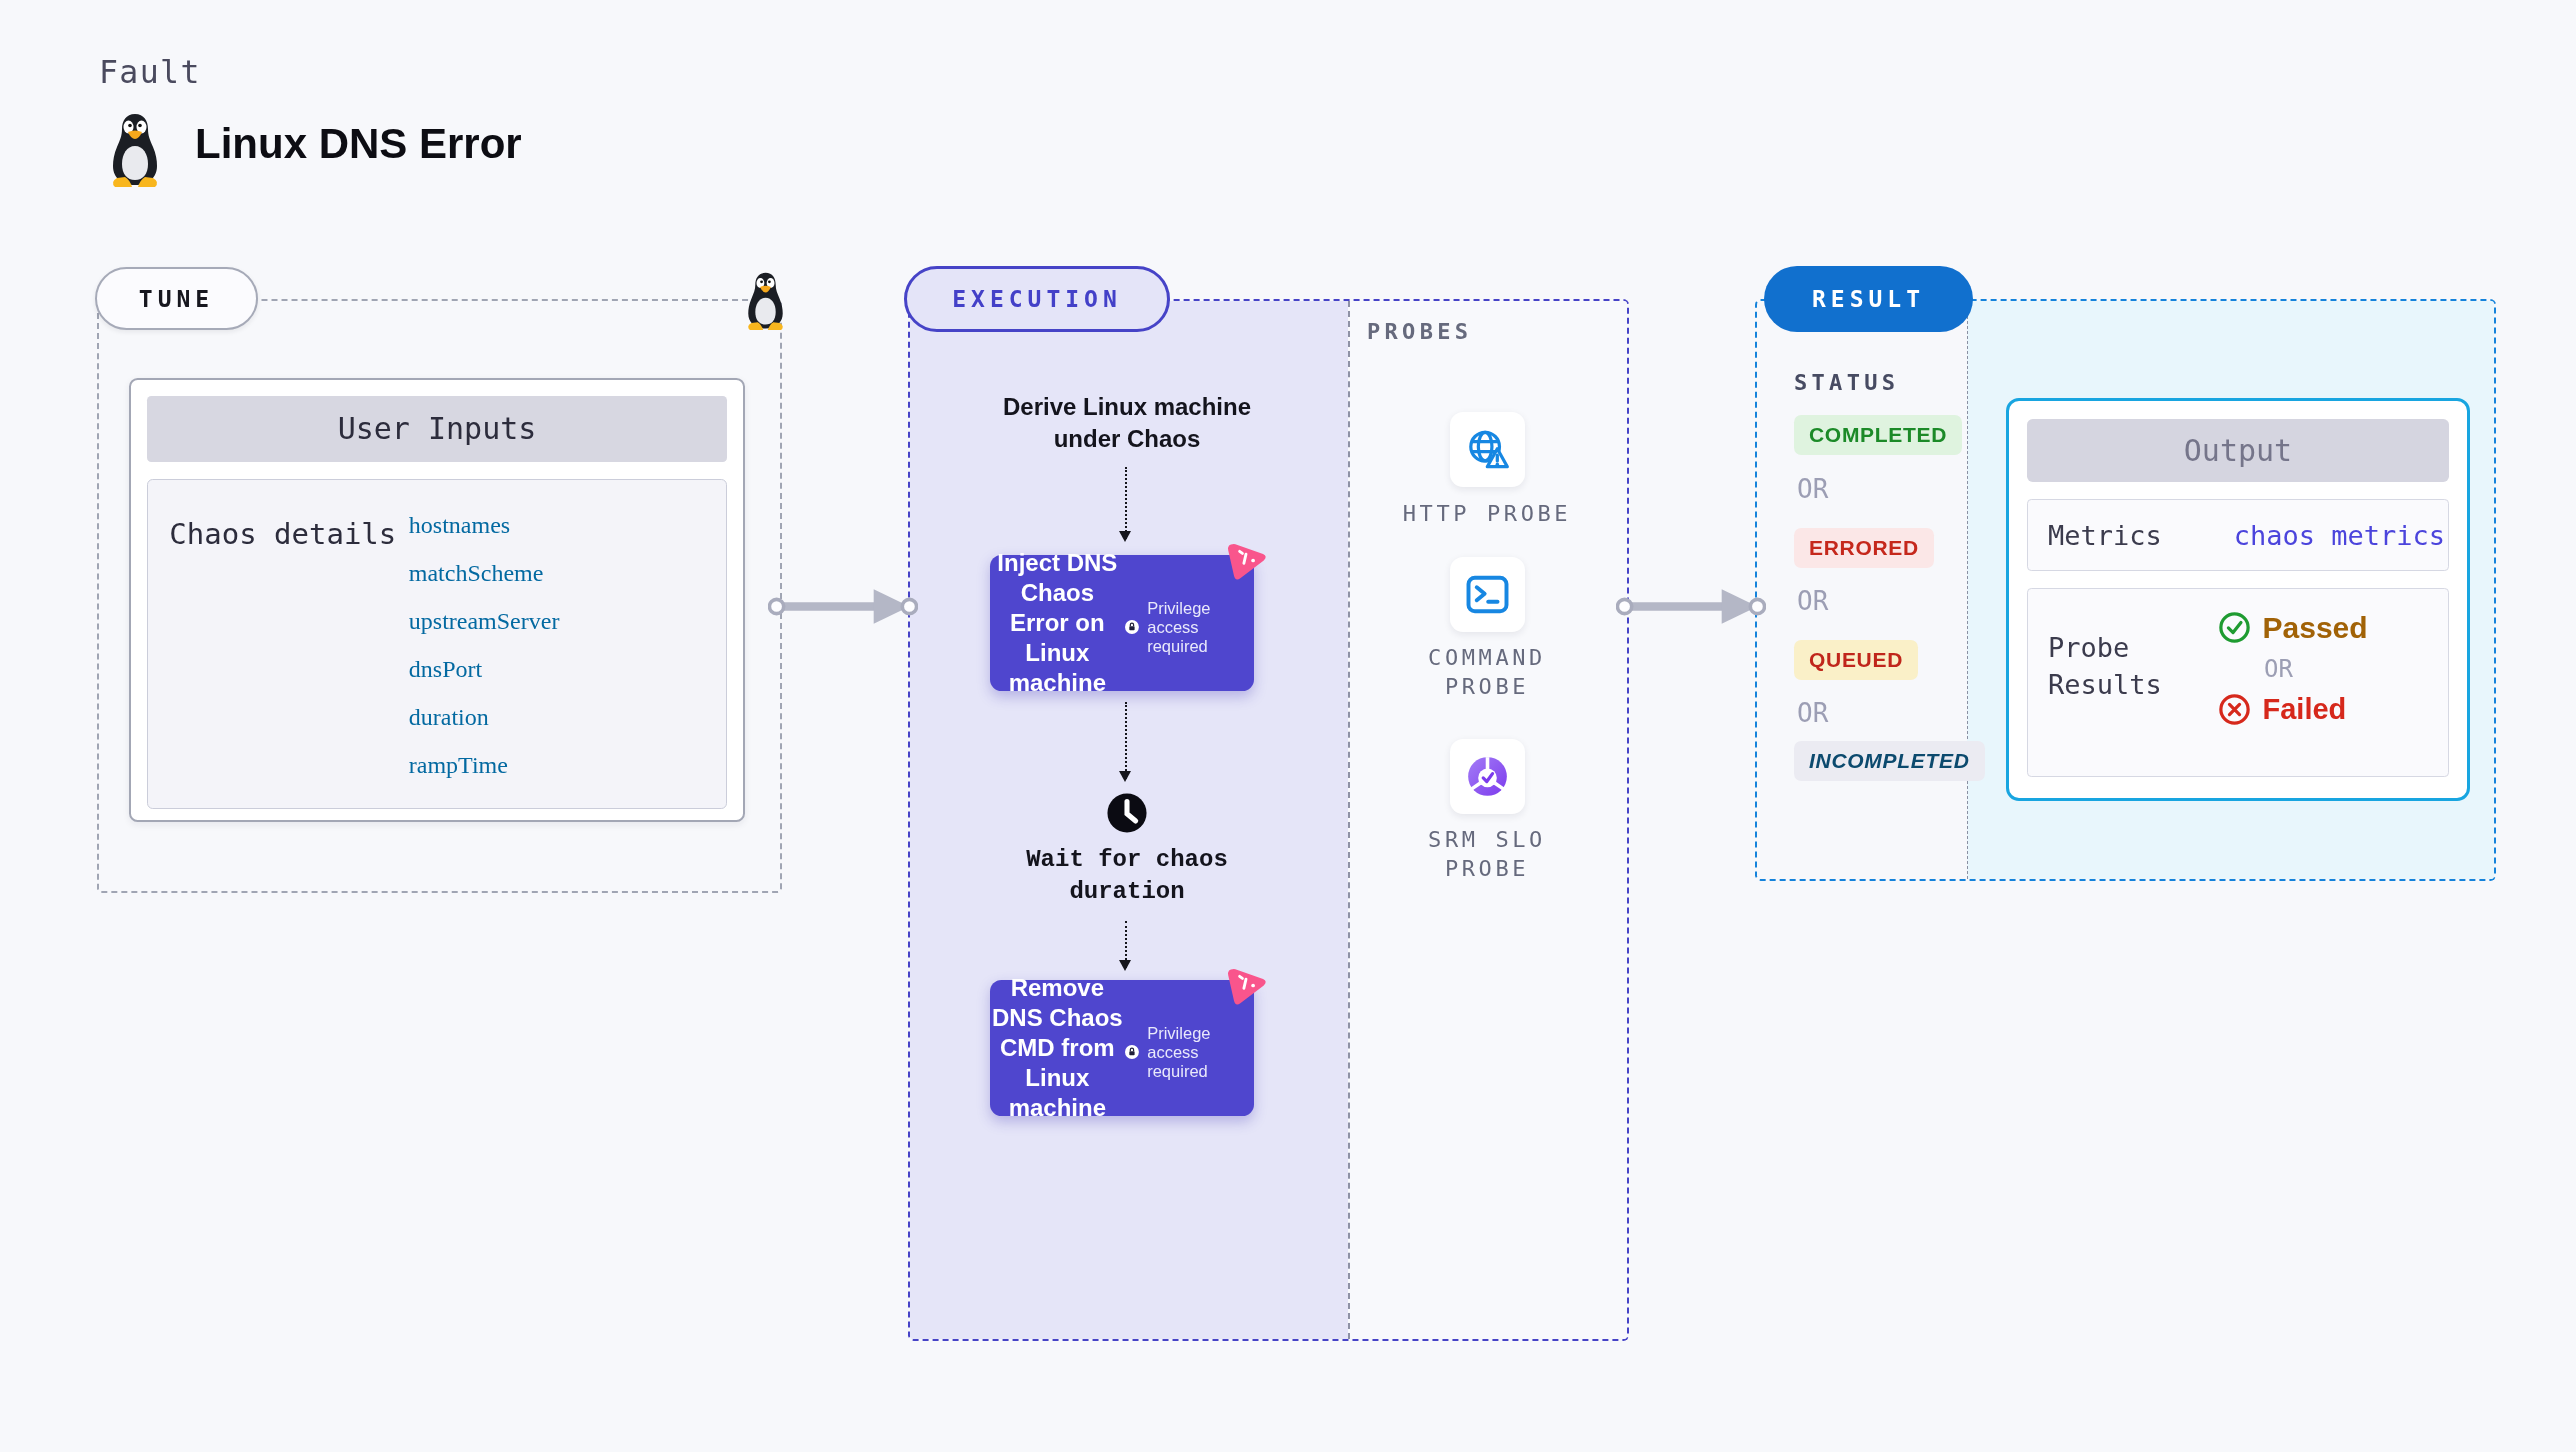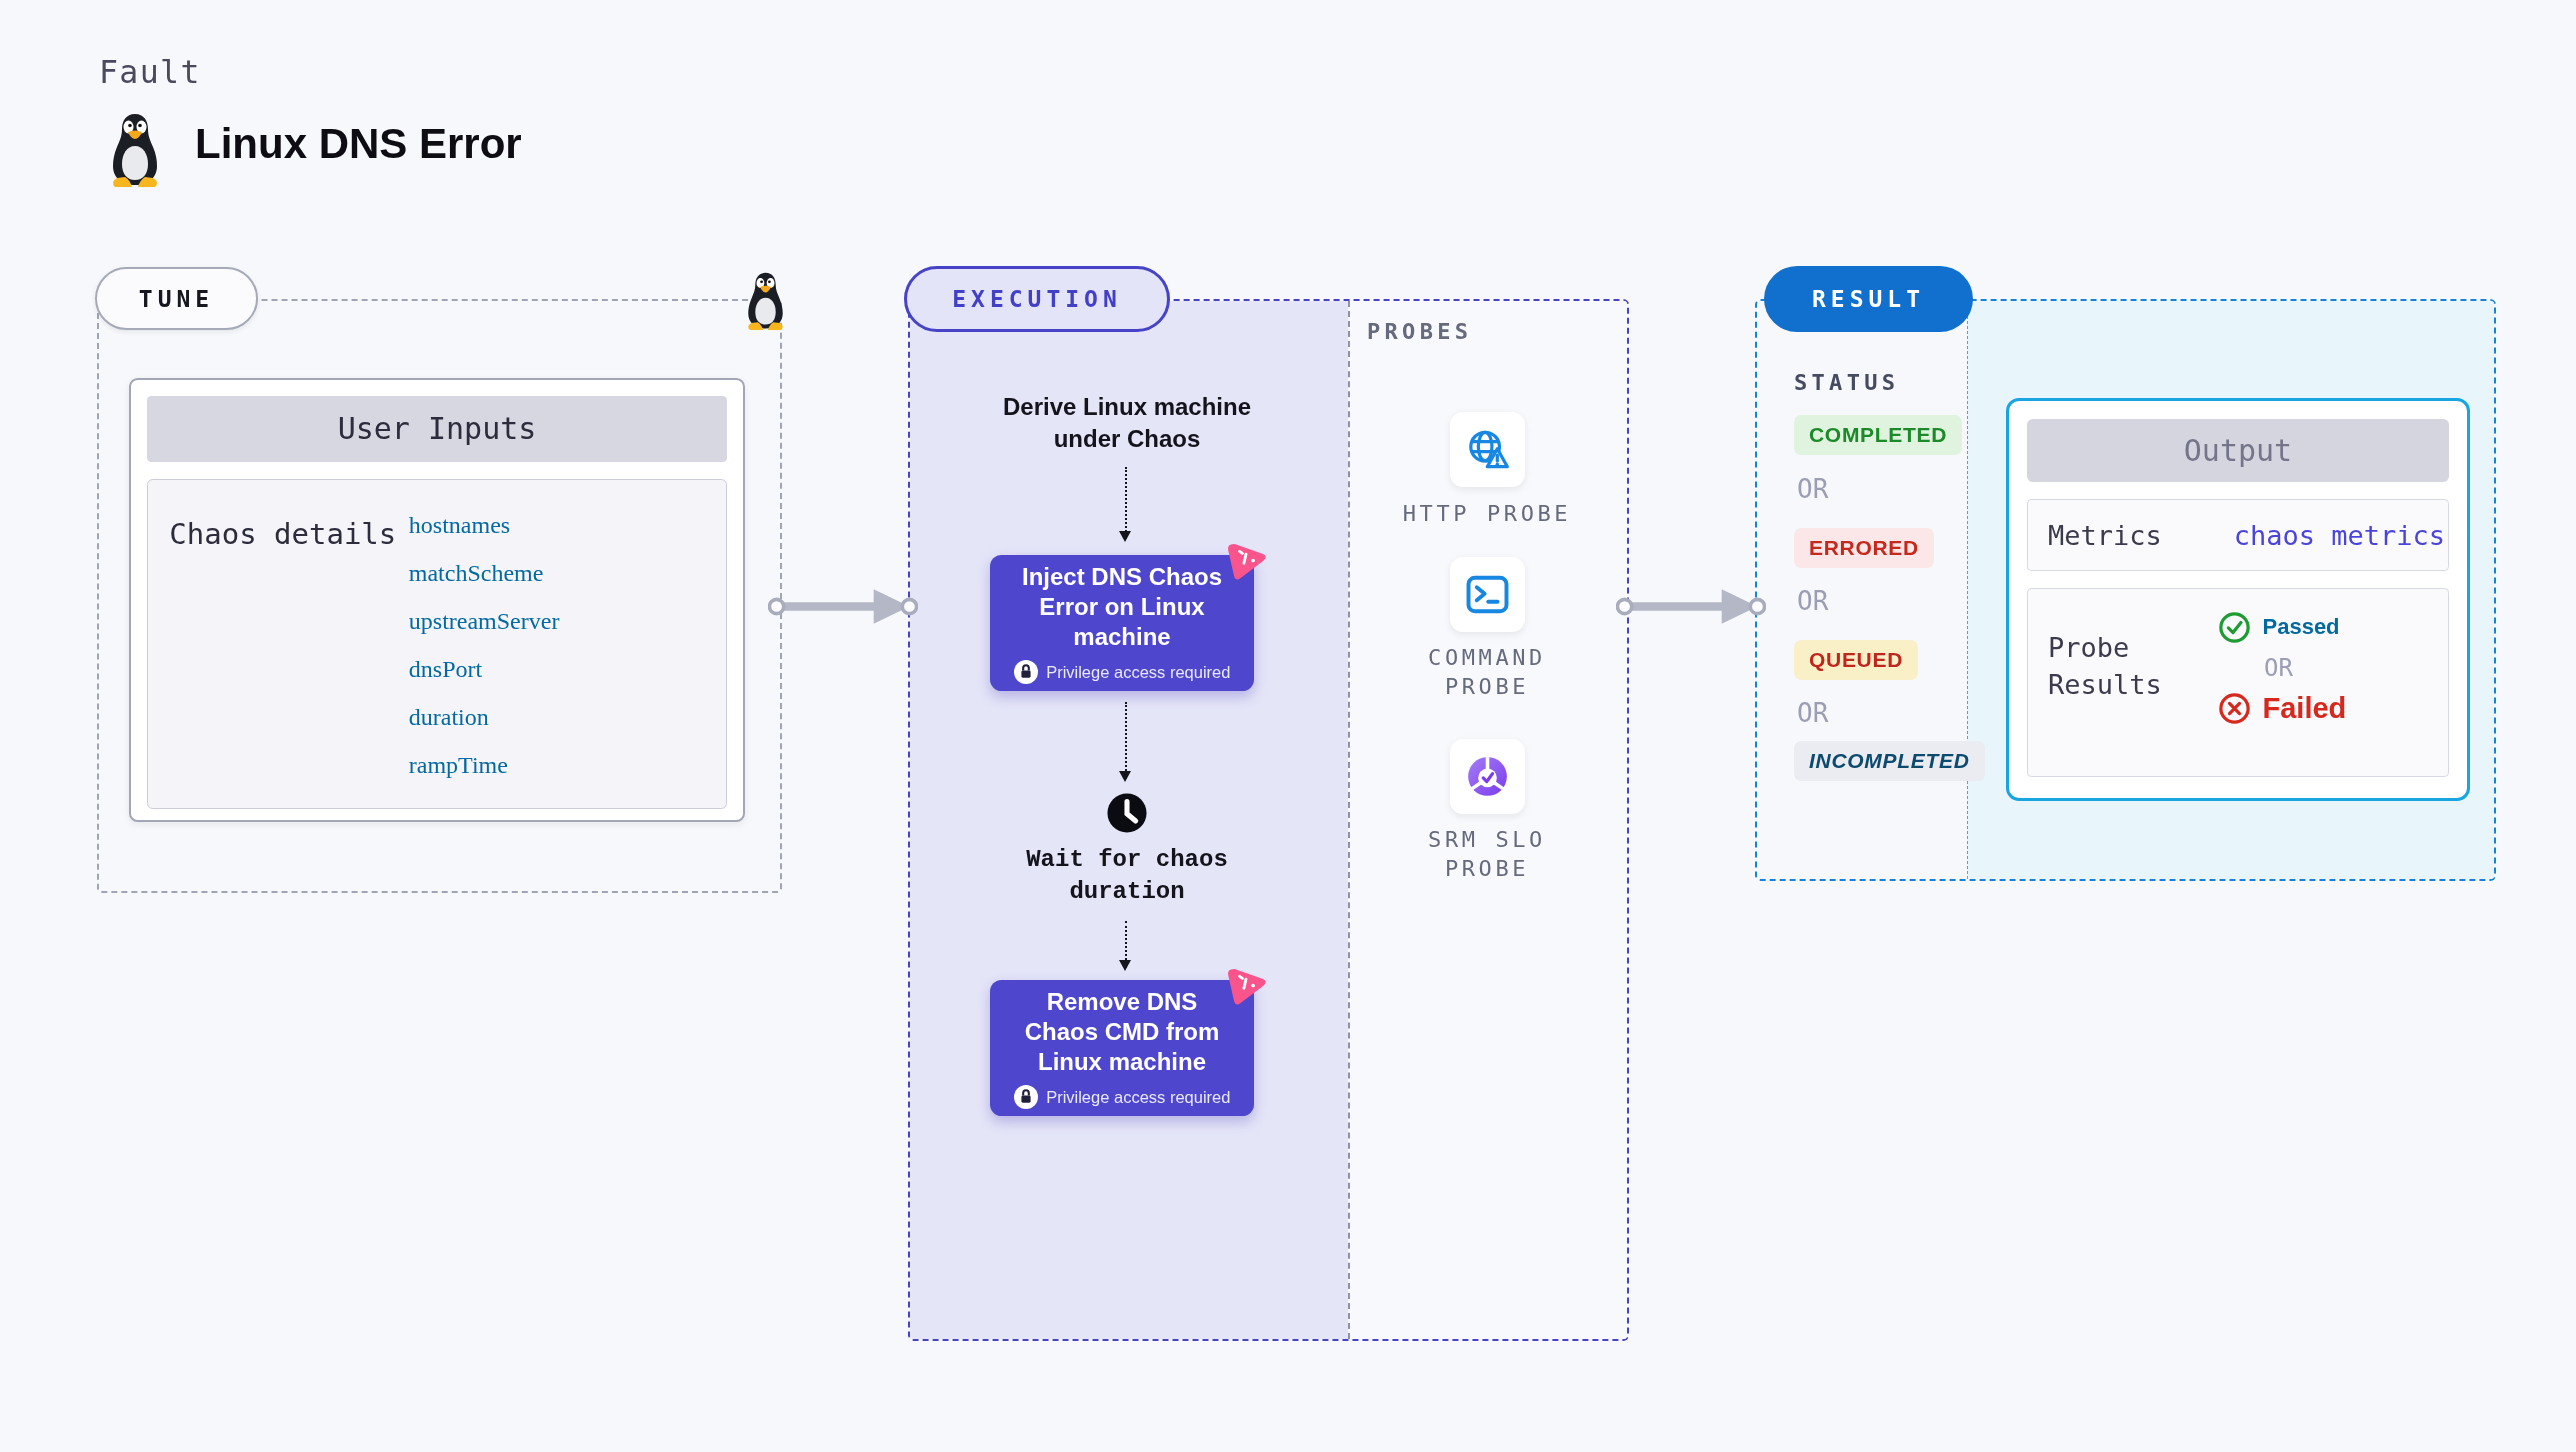--- a/index.html
+++ b/index.html
@@ -55,21 +55,21 @@
   .varrow::after{content:'';position:absolute;bottom:-2.9px;left:-7.9px;
                  border:6.4px solid transparent;border-top:11.5px solid #15151C;border-bottom:0;}
 
   
   .derive-text,.wait-text{position:absolute;width:266px;text-align:center;font-size:24px;
                           font-weight:bold;line-height:31.5px;color:#14141D;z-index:4;}
   .derive-text{left:994px;top:391px;}
   .wait-text{left:994px;top:844px;font-family:Liberation Mono, monospace;}
   .fault-node{position:absolute;left:990px;width:264px;height:136px;background:#4F46CE;
               border-radius:11.5px;z-index:4;box-shadow:0 5.7px 13px rgba(60,50,180,.28);
-              display:flex;flex-direction:column;align-items:center;justify-content:center;}
+              display:flex;flex-direction:row;align-items:center;justify-content:center;}
   .node-inject{top:555px;}
   .node-remove{top:980px;}
   .node-title{width:226px;text-align:center;color:#FFFFFF;font-size:24px;font-weight:bold;line-height:30px;}
   .privilege-row{margin-top:8.6px;display:flex;align-items:center;gap:8.6px;}
   .privilege-text{color:#E9E9FB;font-size:16.5px;}
   .node-badge{position:absolute;top:-15.8px;right:-14.3px;z-index:5;}
   .clock-wrap{position:absolute;left:1106px;top:792px;z-index:4;}
 
   
   .probes-label{position:absolute;left:1367px;top:319px;font-family:"DejaVu Sans Mono",monospace;
@@ -101,21 +101,21 @@
   .metrics-row{margin-top:17px;height:72px;background:#FAFAFD;border:1.4px solid #D6D8E3;border-radius:4.3px;
                display:flex;align-items:center;box-sizing:border-box;}
   .metrics-label{margin-left:20px;font-family:"DejaVu Sans Mono",monospace;font-size:27px;color:#3B3B4D;}
   .metrics-value{margin-left:72px;font-family:"DejaVu Sans Mono",monospace;font-size:27px;color:#4B44DC;}
   .probe-results-row{position:relative;margin-top:17px;height:189px;background:#FAFAFD;
                      border:1.4px solid #D6D8E3;border-radius:4.3px;box-sizing:border-box;}
   .probe-results-label{position:absolute;left:20px;top:40px;width:165px;
                        font-family:"DejaVu Sans Mono",monospace;font-size:27px;line-height:37px;color:#3B3B4D;}
   .pr-right{position:absolute;left:190px;top:21.5px;}
   .pr-row{display:flex;align-items:center;gap:11.5px;}
-  .passed-text{font-size:22px;font-weight:bold;color:#0369a1;}
+  .passed-text{font-size:30px;font-weight:bold;color:#a16207;}
   .failed-text{font-size:29px;font-weight:bold;color:#D6281C;}
   .pr-or{margin:10px 0 10px 46px;font-family:"DejaVu Sans Mono",monospace;font-size:24px;color:#9C9EB4;}
 </style>
 </head>
 <body>
 
 <div class="canvas">
 
   <svg width="0" height="0" style="position:absolute">
     <defs>

